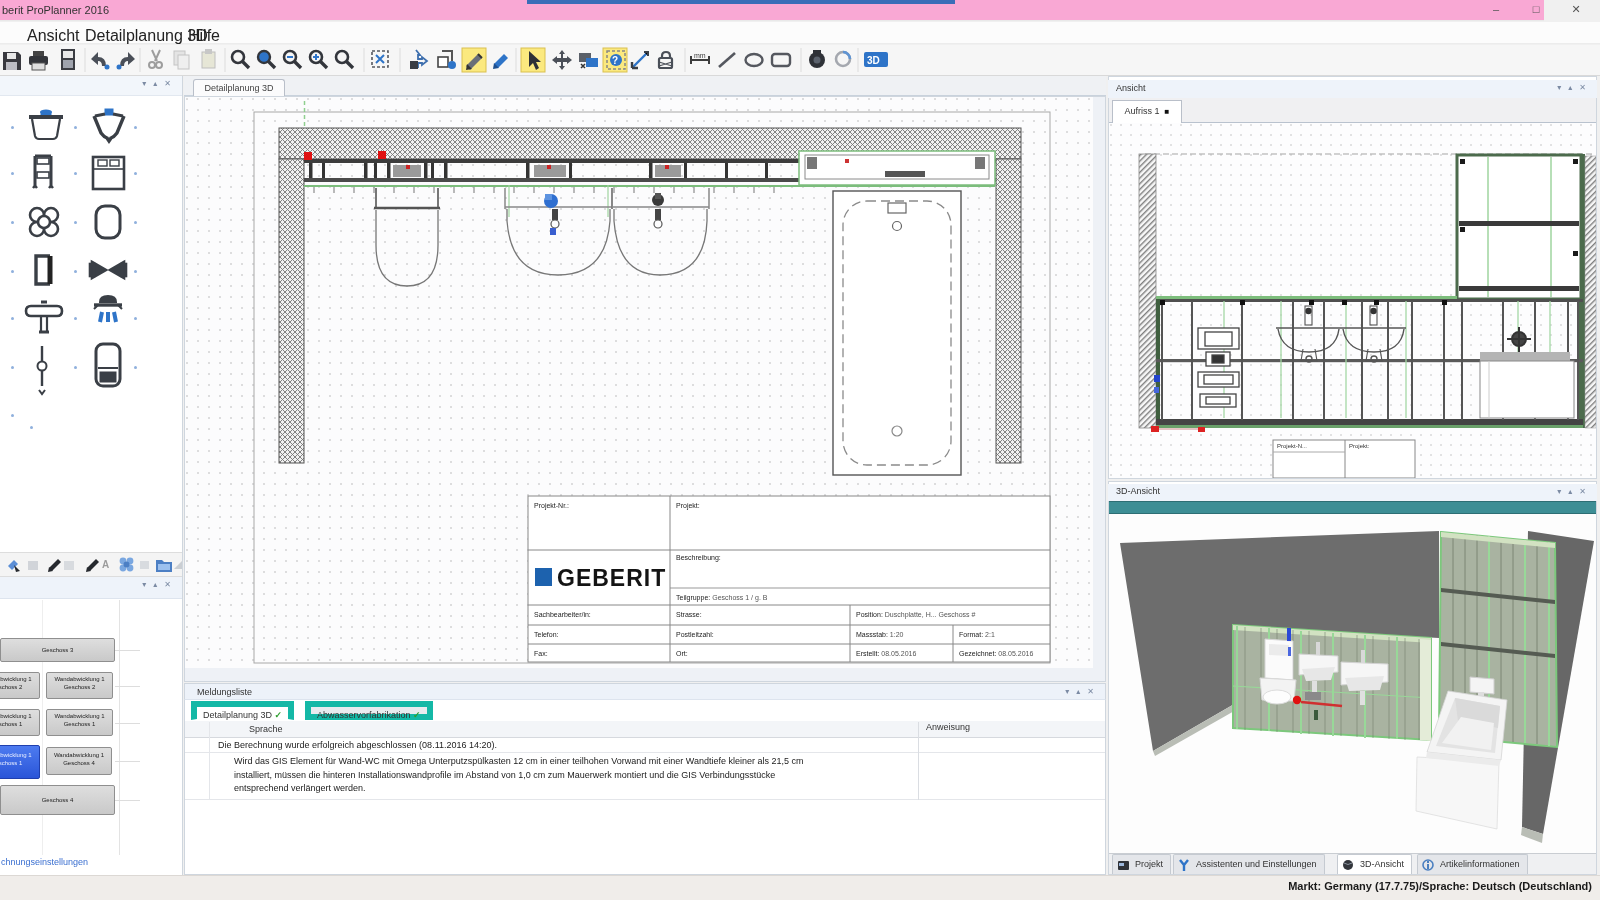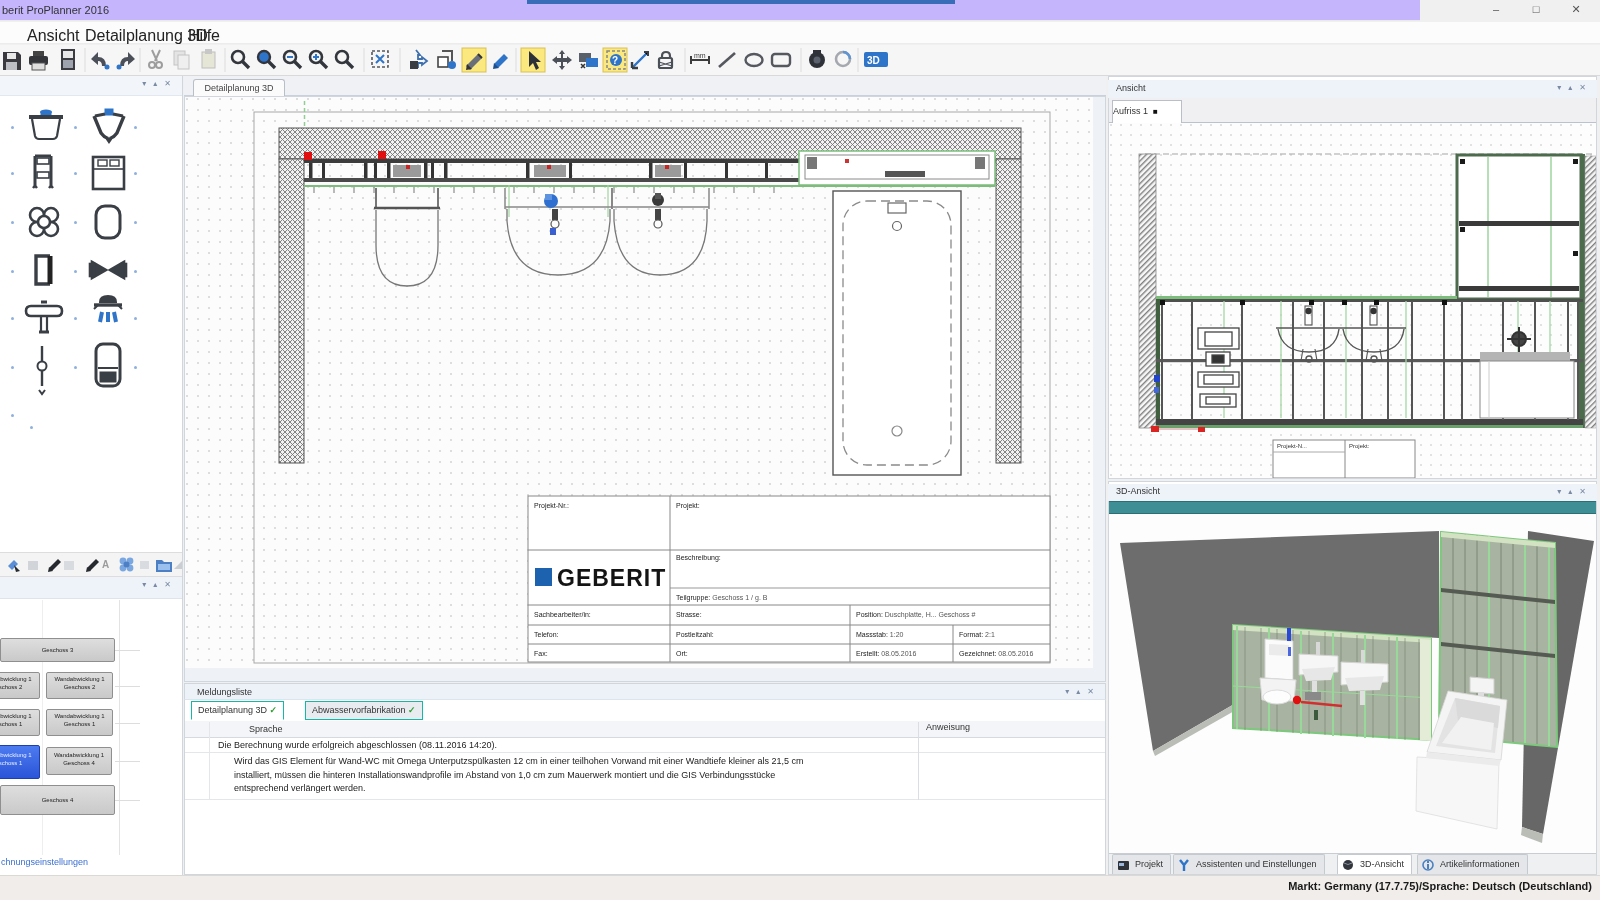--- a/index.html
+++ b/index.html
@@ -1,17 +1,17 @@
 <!DOCTYPE html>
 <html><head><meta charset="utf-8">
 <style>
 *{margin:0;padding:0;box-sizing:border-box}
 html,body{width:1600px;height:900px;overflow:hidden;font-family:"Liberation Sans",sans-serif;background:#f0f0f0}
 .abs{position:absolute}
-#titlebar{position:absolute;left:0;top:0;width:1420px;height:21px;background:#c4b5fd;border-bottom:1px solid #e9e9e9}
+#titlebar{position:absolute;left:0;top:0;width:1544px;height:21px;background:#f9a8d4;border-bottom:1px solid #e9e9e9}
 #titletext{position:absolute;left:2px;top:4px;font-size:11px;color:#333}
 #bluebar{position:absolute;left:527px;top:0;width:428px;height:4px;background:#3a6db8}
 .winbtn{position:absolute;top:0px;width:34px;height:19px;text-align:center;font-size:11px;color:#555;line-height:19px}
 #menubar{position:absolute;left:0;top:22px;width:1600px;height:22px;background:#fcfcfc;border-bottom:1px solid #ececec}
 .menuitem{position:absolute;top:5px;font-size:16px;color:#222}
 #toolbar{position:absolute;left:0;top:45px;width:1600px;height:31px;background:#f6f6f6;border-bottom:1px solid #d9d9d9}
 
 #leftpanel{position:absolute;left:0;top:76px;width:183px;height:799px;background:#fff;border-right:1px solid #cfd6de}
 .phead{background:#f2f6fb;border-bottom:1px solid #e2e8f0;position:relative}
 .pbtns{position:absolute;right:4px;top:3px;font-size:8px;color:#7b8aa3;letter-spacing:7px}
@@ -24,29 +24,29 @@
 
 #ctabbar{position:absolute;left:184px;top:76px;width:922px;height:20px;background:#eff1f4;border-bottom:1px solid #c9d2dc}
 #ctab{position:absolute;left:193px;top:79px;width:92px;height:18px;background:#fbfbfc;border:1px solid #b9bfc9;border-bottom:none;border-radius:3px 3px 0 0;font-size:9px;color:#444;text-align:center;line-height:17px}
 #canvas{position:absolute;left:184px;top:96px;width:922px;height:586px;background:#fcfcfd;border:1px solid #cfd6de;
 }
 #cvscroll{position:absolute;left:185px;top:668px;width:908px;height:13px;background:#eef1f6}
 #cvscrollv{position:absolute;left:1093px;top:97px;width:12px;height:584px;background:#eef1f6}
 
 #meld{position:absolute;left:184px;top:683px;width:922px;height:192px;background:#fff;border:1px solid #cfd6de}
 #meldhead{position:absolute;left:184px;top:683px;width:922px;height:17px;background:#edf2f9;border:1px solid #cfd6de;border-bottom:1px solid #dde4ee;font-size:9px;color:#333}
-.mtab{position:absolute;top:701px;height:19px;font-size:9px;color:#333;border:1px solid #14b8a6;line-height:17px;padding:0 6px}
+.mtab{position:absolute;top:701px;height:19px;font-size:9px;color:#333;border:6px solid #14b8a6;line-height:17px;padding:0 6px}
 .check{color:#2d9e2d;font-weight:bold}
 #mtablehead{position:absolute;left:185px;top:721px;width:920px;height:17px;background:#f3f5f8;border-bottom:1px solid #d6d9de;font-size:9px;color:#333}
 .mrow{position:absolute;left:185px;width:920px;font-size:9px;color:#222;border-bottom:1px solid #e4e6ea}
 
 #aufriss{position:absolute;left:1108px;top:76px;width:489px;height:403px;background:#fff;border:1px solid #cfd6de}
 #aufhead{position:absolute;left:1108px;top:80px;width:489px;height:18px;background:#eef3fa;font-size:9px;color:#333}
 #auftabs{position:absolute;left:1109px;top:98px;width:487px;height:25px;background:#f0f0f2;border-bottom:1px solid #b9c2ce}
-#auftab{position:absolute;left:1112px;top:100px;width:70px;height:23px;background:#fff;border:1px solid #b9bfc9;border-bottom:none;font-size:9px;color:#333;line-height:21px;}
+#auftab{position:absolute;left:1112px;top:100px;width:70px;height:23px;background:#fff;border:1px solid #b9bfc9;border-bottom:none;font-size:9px;color:#333;line-height:21px;text-align:center}
 #aufcontent{position:absolute;left:1109px;top:123px;width:487px;height:355px;background:#fdfdfe;
 }
 
 #d3panel{position:absolute;left:1108px;top:481px;width:489px;height:394px;background:#fff;border:1px solid #cfd6de}
 #d3head{position:absolute;left:1108px;top:484px;width:489px;height:17px;background:#eef3fa;font-size:9px;color:#333}
 #tealbar{position:absolute;left:1109px;top:501px;width:487px;height:13px;background:#3d8e95;border-top:1px solid #2d6e74;border-bottom:1px solid #2d6e74}
 #d3scene{position:absolute;left:1109px;top:514px;width:487px;height:339px;background:#fdfdfd}
 #d3tabs{position:absolute;left:1109px;top:853px;width:487px;height:21px;background:#eff0f2;border-top:1px solid #c9cdd2}
 .d3tab{position:absolute;top:854px;height:20px;font-size:9px;color:#333;line-height:19px;padding:0 7px 0 22px;border:1px solid #c5cad1;border-bottom:none;background:#e4e6ea;border-radius:2px 2px 0 0}
 .d3tab.active{background:#fff}

